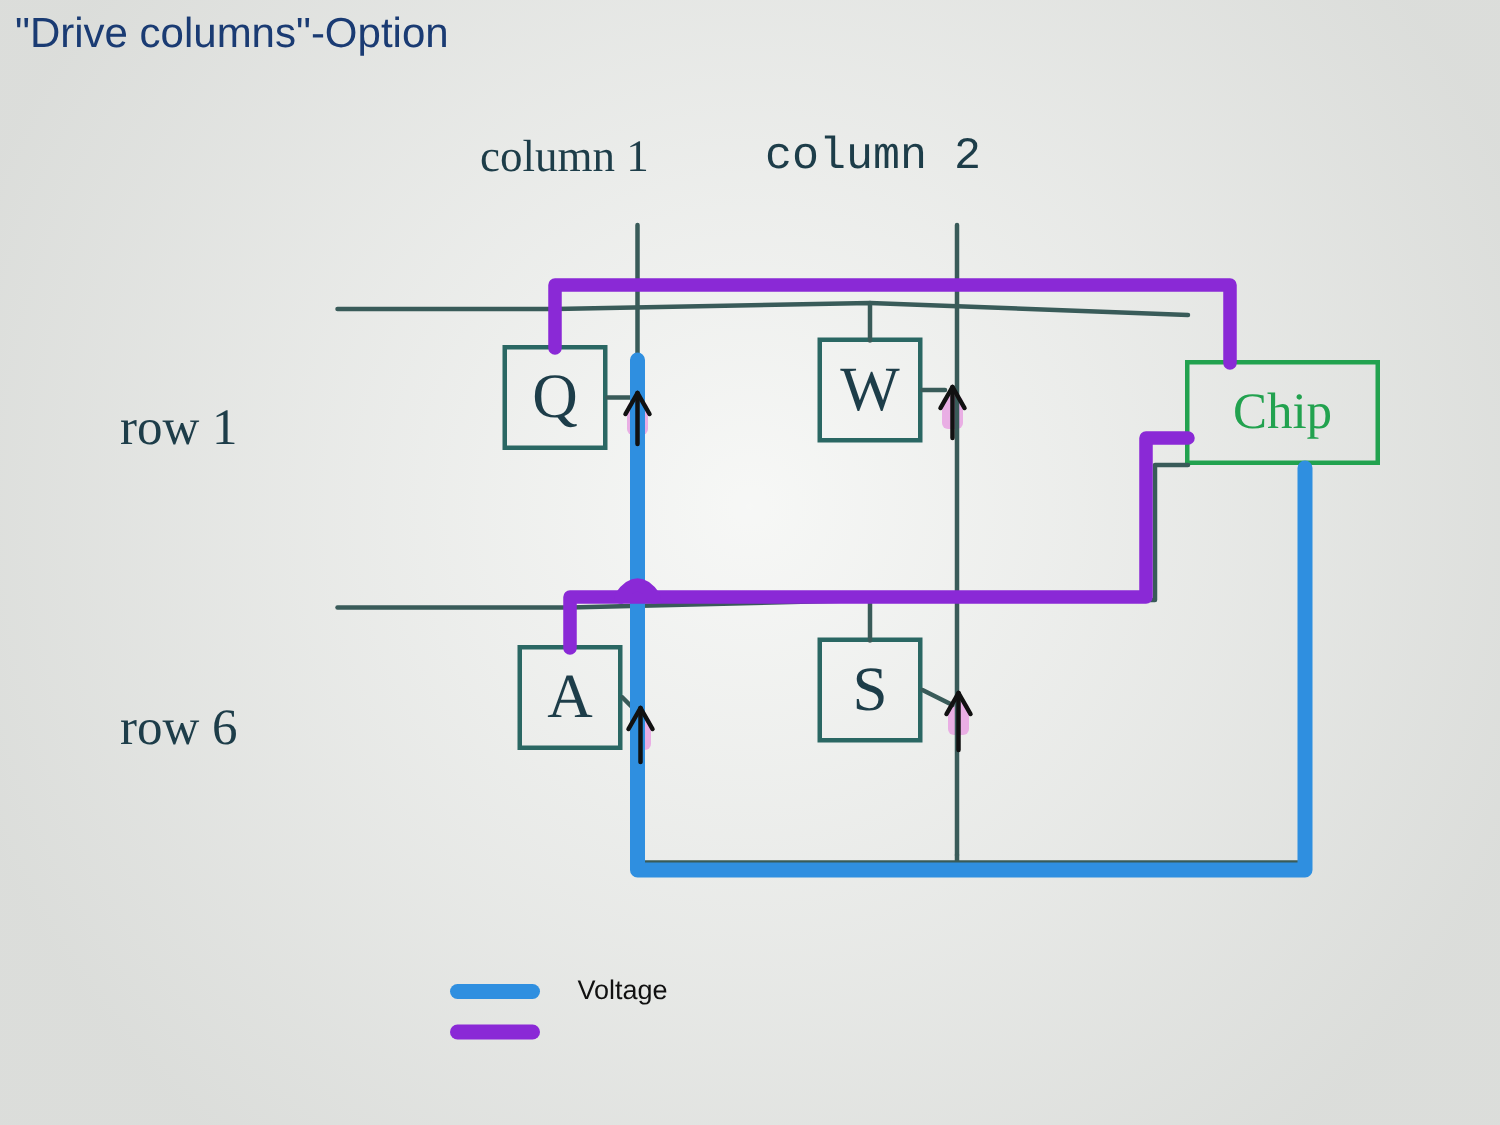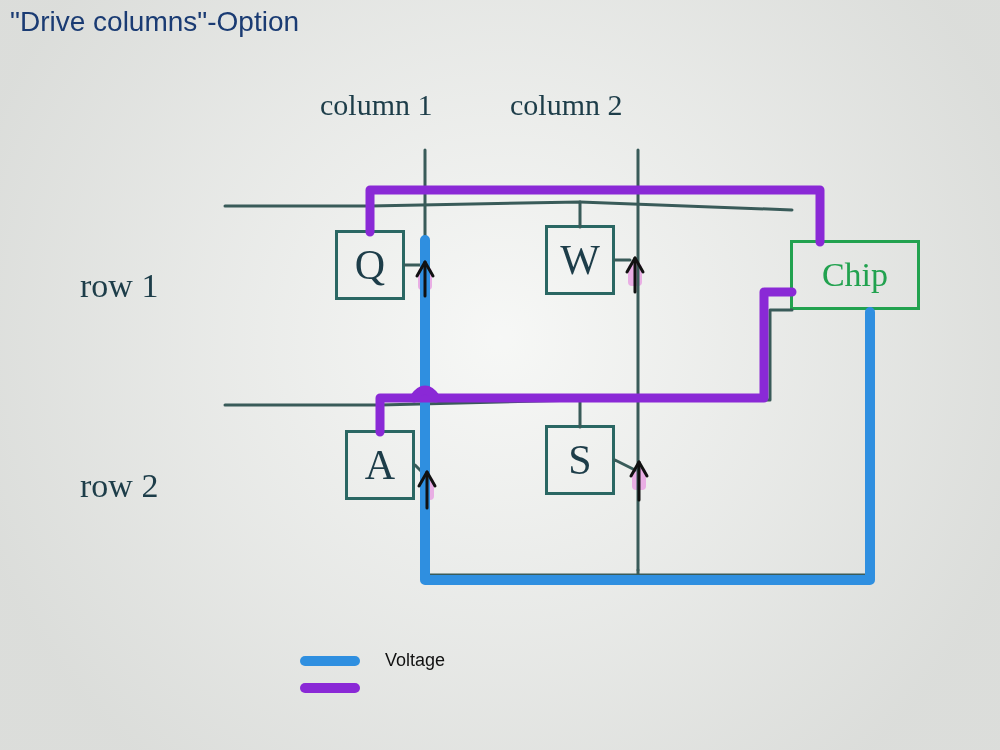--- a/index.html
+++ b/index.html
@@ -107,23 +107,23 @@
     height: 10px;
     border-radius: 5px;
   }
 </style>
 </head>
 <body>
 
 <div class="title">"Drive columns"-Option</div>
 
 <div class="hand col-label" style="left:320px; top:88px;">column 1</div>
-<div class="hand col-label" style="left:510px; top:88px;">column 2</div>
+<div class="hand col-label" style="left:510px; top:88px;font-family:Liberation Mono, monospace;">column 2</div>
 <div class="hand row-label" style="left:80px;  top:235px;">row 1</div>
-<div class="hand row-label" style="left:80px;  top:435px;">row 2</div>
+<div class="hand row-label" style="left:80px;  top:435px;">row 6</div>
 
 <div class="key hand" style="left:335px; top:230px;">Q</div>
 <div class="key hand" style="left:545px; top:225px;">W</div>
 <div class="key hand" style="left:345px; top:430px;">A</div>
 <div class="key hand" style="left:545px; top:425px;">S</div>
 
 <div class="chip" style="left:790px; top:240px;">Chip</div>
 
 <div class="diode" style="left:418px; top:268px;"></div>
 <div class="diode" style="left:628px; top:264px;"></div>

